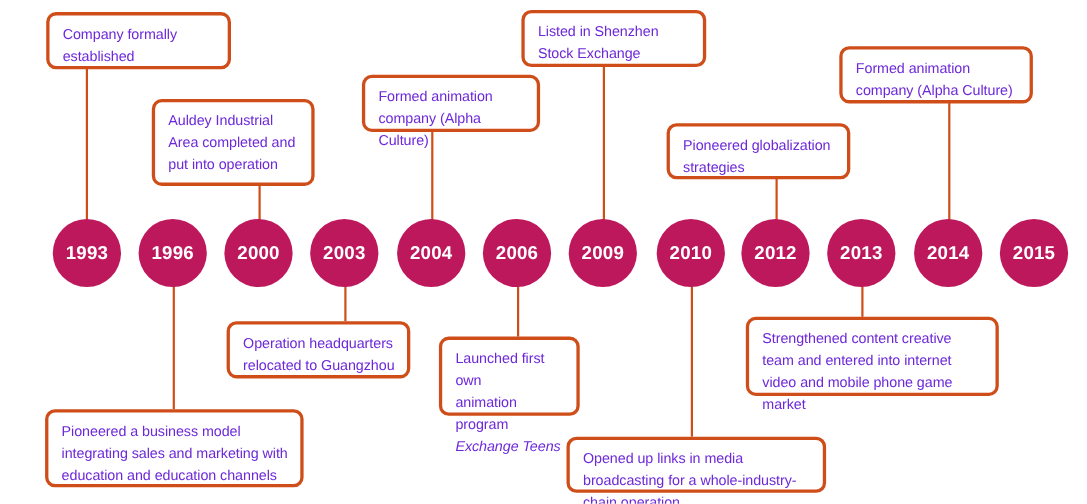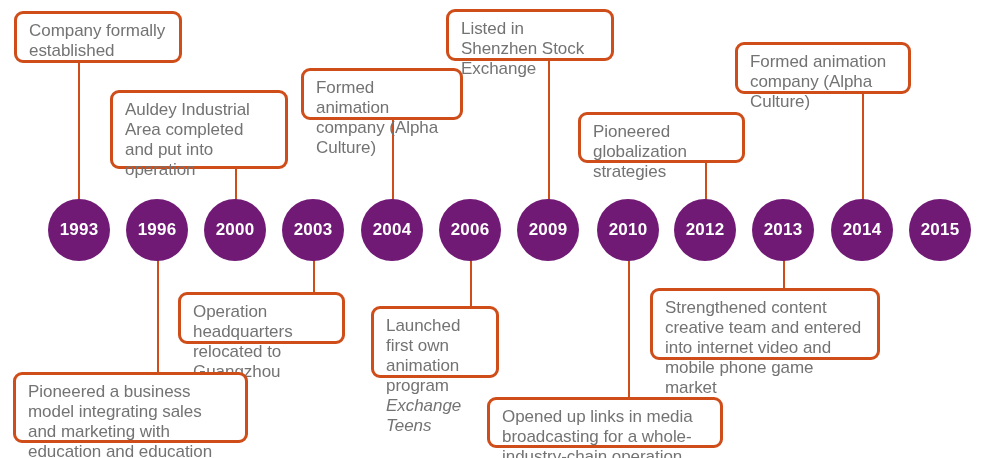--- a/index.html
+++ b/index.html
@@ -16,21 +16,21 @@
     position:absolute;
     height:3px;
     background:#CF4D19;
   }
 
   
   .year-node{
     position:absolute;
     width:62px;height:62px;
     border-radius:50%;
-    background:#701a75;
+    background:#be185d;
     color:#ffffff;
     font-size:17px;
     font-weight:bold;
     letter-spacing:.2px;
     display:flex;align-items:center;justify-content:center;
     box-sizing:border-box;
   }
 
   
   .stem{
@@ -39,25 +39,26 @@
     background:#CF4D19;
   }
 
   
   .callout{
     position:absolute;
     box-sizing:border-box;
     background:#ffffff;
     border:3px solid #CF4D19;
     border-radius:9px;
-    color:#737373;
-    font-size:17px;
+    color:#6d28d9;
+    font-size:13px;
     line-height:20px;
     padding:7px 11px 7px 12px;
     letter-spacing:-.05px;
+    margin-left:28px;
   }
   .callout .ital{font-style:italic;}
 </style>
 </head>
 <body>
 
 <div id="stage">
 
   <div class="spine" style="left:136px;top:228px;width:26px;"></div>
   <div class="spine" style="left:214px;top:228px;width:26px;"></div>
@@ -116,21 +117,21 @@
     </div>
   <div class="year-node" style="left:831px;top:199px;">
       <span>2014</span>
     </div>
   <div class="year-node" style="left:909px;top:199px;text-align:center;">
       <span>2015</span>
     </div>
 
   <div class="callout" style="left:14px;top:11px;width:168px;height:52px;">Company formally established</div>
 
-  <div class="callout" style="left:110px;top:90px;width:178px;height:79px;">Auldey Industrial Area completed and put into operation</div>
+  <div class="callout" style="left:110px;top:90px;width:148px;height:79px;">Auldey Industrial Area completed and put into operation</div>
 
   <div class="callout" style="left:301px;top:68px;width:162px;height:52px;">Formed animation company (Alpha Culture)</div>
 
   <div class="callout" style="left:446px;top:9px;width:168px;height:52px;">Listed in Shenzhen Stock Exchange</div>
 
   <div class="callout" style="left:578px;top:112px;width:167px;height:51px;">Pioneered globalization strategies</div>
 
   <div class="callout" style="left:735px;top:42px;width:176px;height:52px;">Formed animation company (Alpha Culture)</div>
 
   <div class="callout" style="left:178px;top:292px;width:167px;height:52px;">Operation headquarters relocated to Guangzhou</div>

